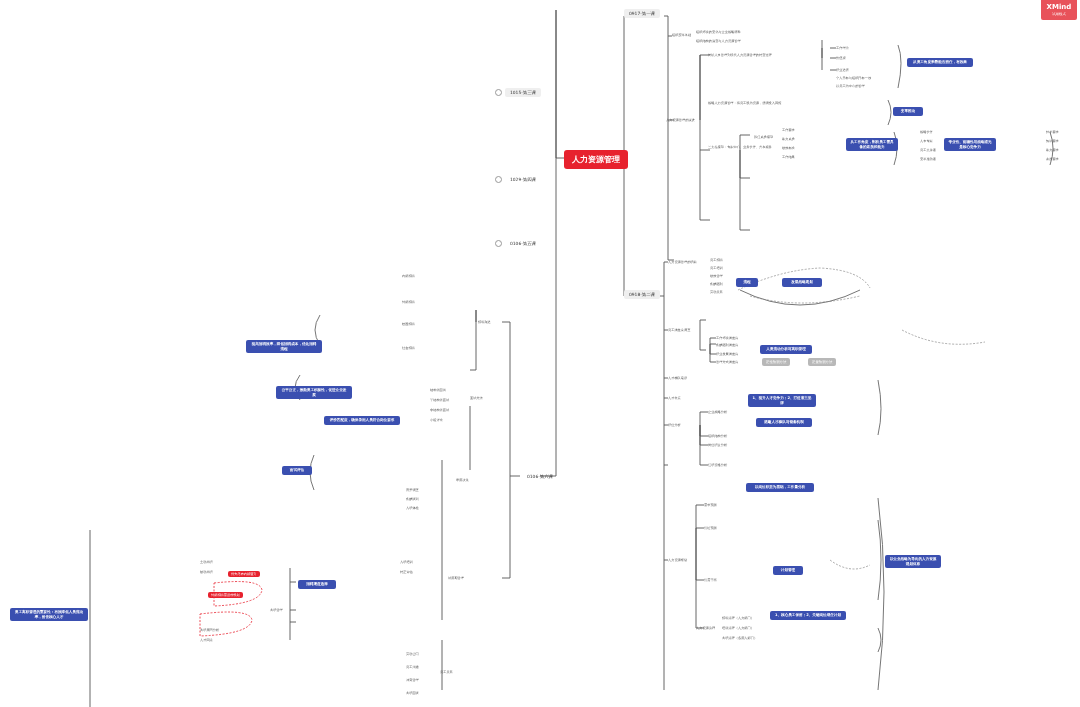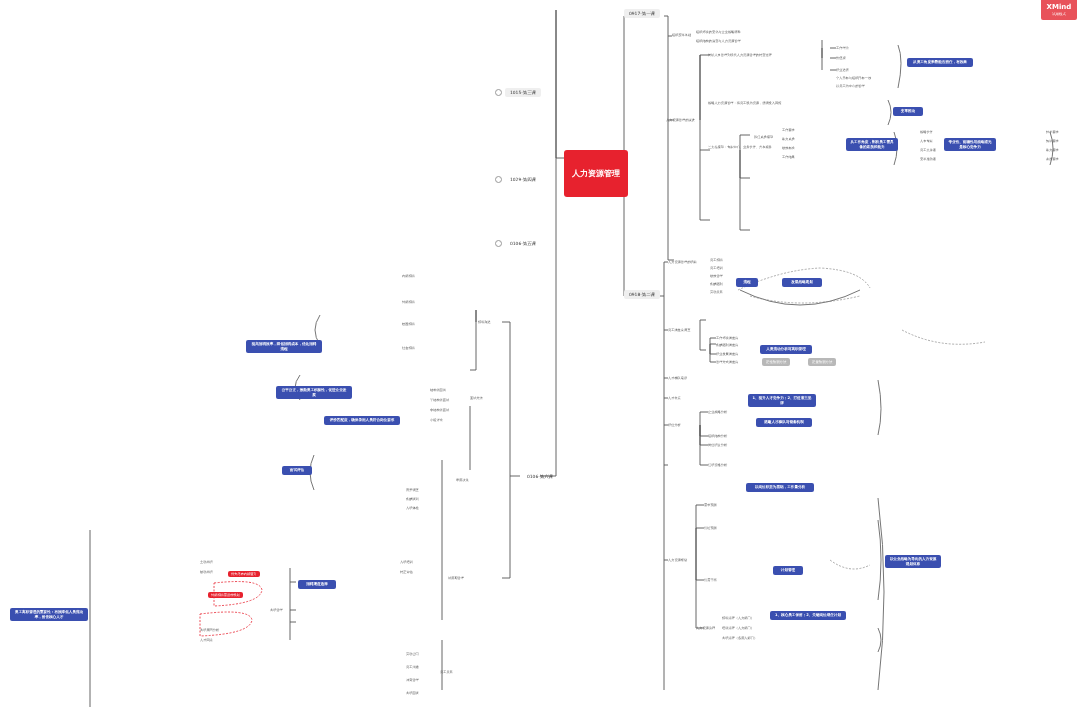--- a/index.html
+++ b/index.html
@@ -1,19 +1,19 @@
 <!DOCTYPE html>
 <html><head>
 <meta charset="utf-8">
 <style>
   html,body{margin:0;padding:0;background:#fff;}
   body{width:1080px;height:707px;position:relative;overflow:hidden;font-family:"DejaVu Sans",sans-serif;}
   #canvas{position:absolute;left:0;top:0;width:1080px;height:707px;}
   .n{position:absolute;font-size:3.2px;line-height:4px;color:#555;white-space:nowrap;}
-  .root{position:absolute;background:#e7222e;color:#fff;font-size:8px;font-weight:bold;padding:18px 8px;border-radius:3px;}
+  .root{position:absolute;background:#e7222e;color:#fff;font-size:8px;font-weight:bold;padding:4px 8px;border-radius:3px;}
   .blue{position:absolute;background:#3a4fb0;color:#fff;font-size:3.6px;line-height:4.6px;padding:2px 4px;border-radius:2px;font-weight:bold;white-space:normal;text-align:center;}
   .red{position:absolute;background:#e7222e;color:#fff;font-size:3.2px;line-height:4px;padding:1px 3px;border-radius:2px;}
   .graybox{position:absolute;background:#b8b8b8;color:#fff;font-size:3.4px;padding:2px 4px;border-radius:2px;}
   .session{position:absolute;font-size:4.4px;color:#333;}
   .session .dot{display:inline-block;width:5px;height:5px;border:1px solid #999;border-radius:50%;vertical-align:middle;margin-right:3px;}
   .session .lbl{background:#efefef;padding:2px 5px;border-radius:2px;}
   #badge{position:absolute;left:1041px;top:0;width:36px;height:20px;background:#e8525a;color:#fff;text-align:center;border-radius:0 0 2px 2px;}
   #badge .t1{font-size:7px;font-weight:bold;line-height:10px;display:block;margin-top:2px;}
   #badge .t2{font-size:3.4px;line-height:4px;display:block;}
   svg{position:absolute;left:0;top:0;}

